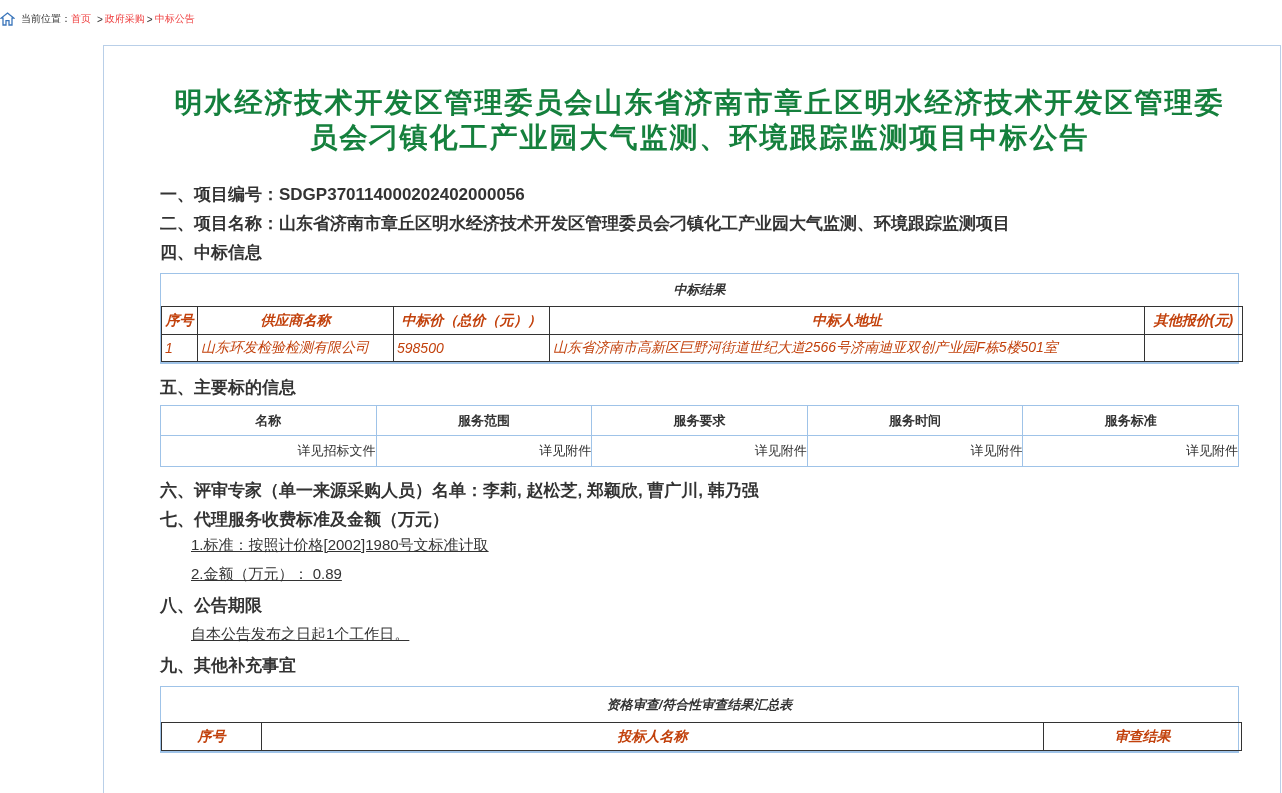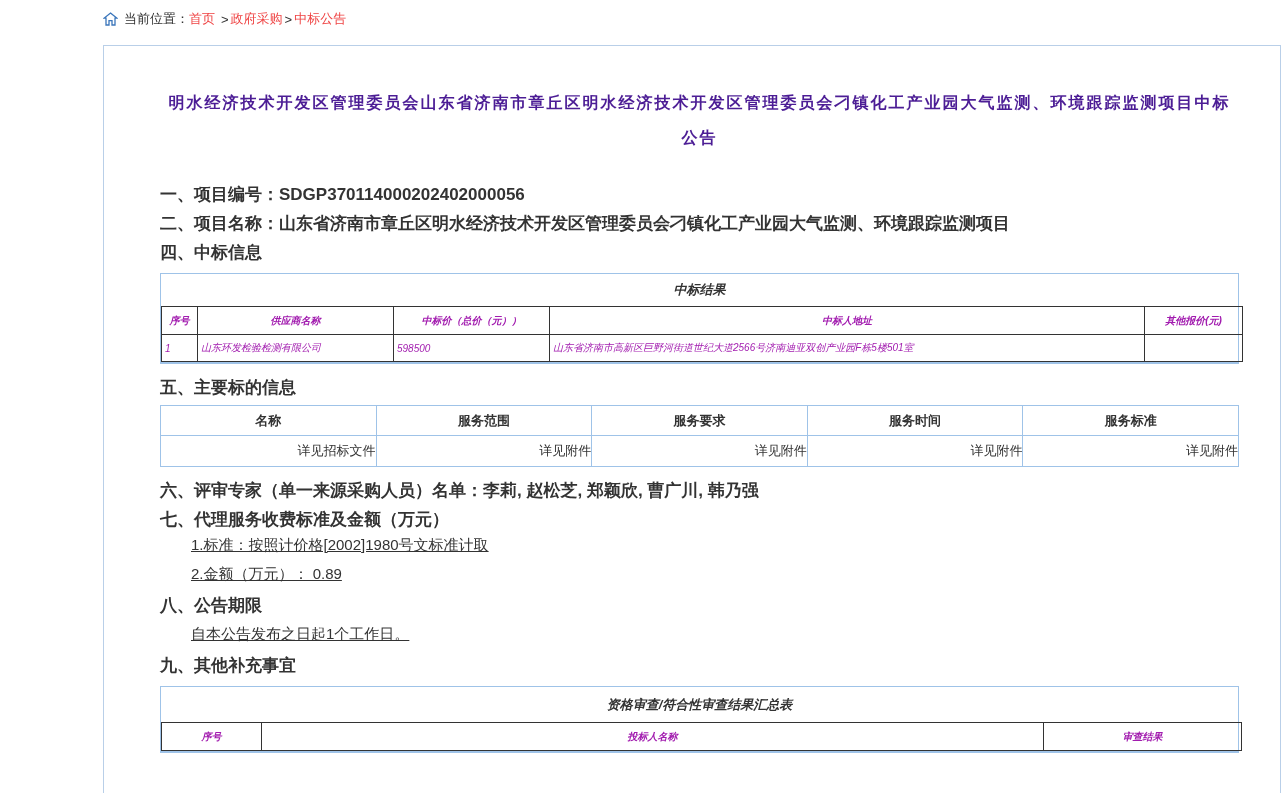--- a/index.html
+++ b/index.html
@@ -3,47 +3,47 @@
 <meta charset="utf-8">
 <style>
   html,body{margin:0;padding:0;overflow:hidden;}
   body{
     width:1282px;height:793px;position:relative;background:#fff;
     color:#333;font-family:"Liberation Sans","DejaVu Sans",sans-serif;
   }
   
   .breadcrumb-bar{
     position:absolute;top:0;left:0;height:38px;display:flex;align-items:center;
-    padding-left:103px;font-size:13px;color:#333;white-space:nowrap;
+    font-size:10px;color:#333;white-space:nowrap;
   }
   .home{display:flex;align-items:center;margin-right:6px;}
   .crumb{color:#ef4444;text-decoration:none;cursor:pointer;}
   .sep{margin:0 2px;}
   .sep-first{margin-left:6px;}
   
   .panel{
     position:absolute;left:103px;top:45px;width:1178px;height:780px;
     border:1px solid #b9cfe8;background:#fff;box-sizing:border-box;
   }
   .content{padding:39px 41px 0 56px;}
   .doc-title{
-    margin:0;font-size:16px;line-height:35px;font-weight:700;
-    text-align:center;letter-spacing:2px;color:#4c1d95;
+    margin:0;font-size:28px;line-height:35px;font-weight:700;
+    text-align:center;letter-spacing:2px;color:#15803d;
   }
   .sec{font-size:17px;font-weight:700;line-height:18px;margin:11px 0 0 0;}
   .sec-first{margin-top:31px;}
   .mt-15{margin-top:15px;}
   .sub{font-size:15px;font-weight:400;line-height:17px;margin:10px 0 0 0;padding-left:31px;text-decoration:underline;}
   .sub-tight{margin-top:7px;}
   .sub-wide{margin-top:12px;}
   
   .tbl{border:1px solid #9fc3e8;margin-top:11px;background:#fff;font-style:italic;}
   .tbl-title{text-align:center;font-size:13px;font-weight:700;height:32px;line-height:32px;}
   .tbl-title-tall{height:35px;line-height:35px;}
-  .tbl table{width:100%;border-collapse:collapse;table-layout:fixed;font-size:10px;color:#a21caf;}
+  .tbl table{width:100%;border-collapse:collapse;table-layout:fixed;font-size:14px;color:#c2410c;}
   .tbl-dark{border-bottom-width:2px;}
   .tbl-dark th,.tbl-dark td{border:1px solid #333;}
   .tbl-dark th{font-weight:700;text-align:center;height:27px;padding:0 2px;overflow:hidden;}
   .tbl-dark td{font-weight:400;text-align:left;height:26px;padding:0 3px;overflow:hidden;white-space:nowrap;}
   .tbl-light{margin-top:8px;}
   .tbl-light table{width:100%;border-collapse:collapse;table-layout:fixed;font-size:13px;}
   .tbl-light th,.tbl-light td{border:1px solid #9fc3e8;text-align:center;padding:0;overflow:hidden;}
   .tbl-light th{font-weight:700;height:29px;}
   .tbl-light td{font-weight:400;height:30px;text-align:right;}
 </style>

